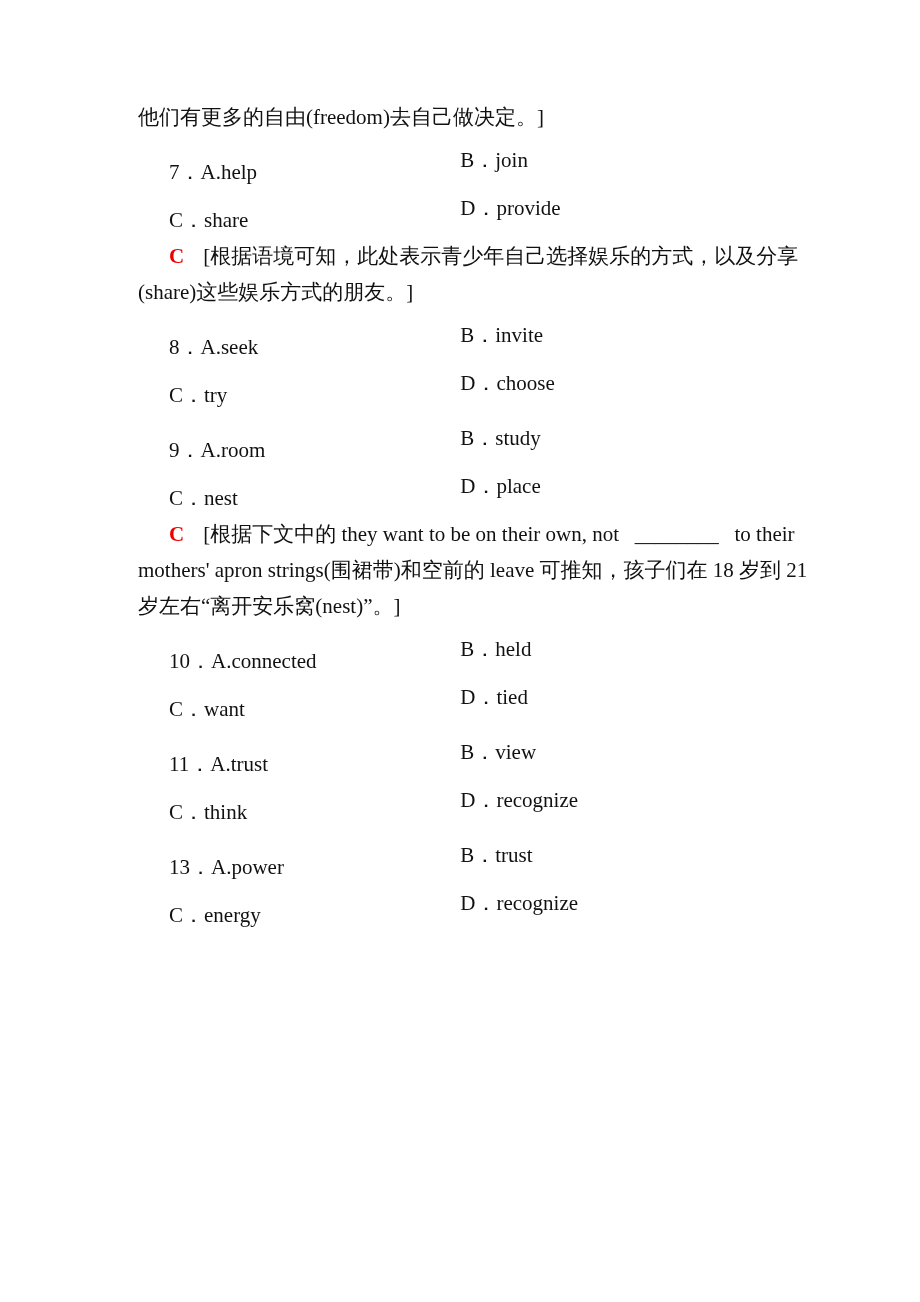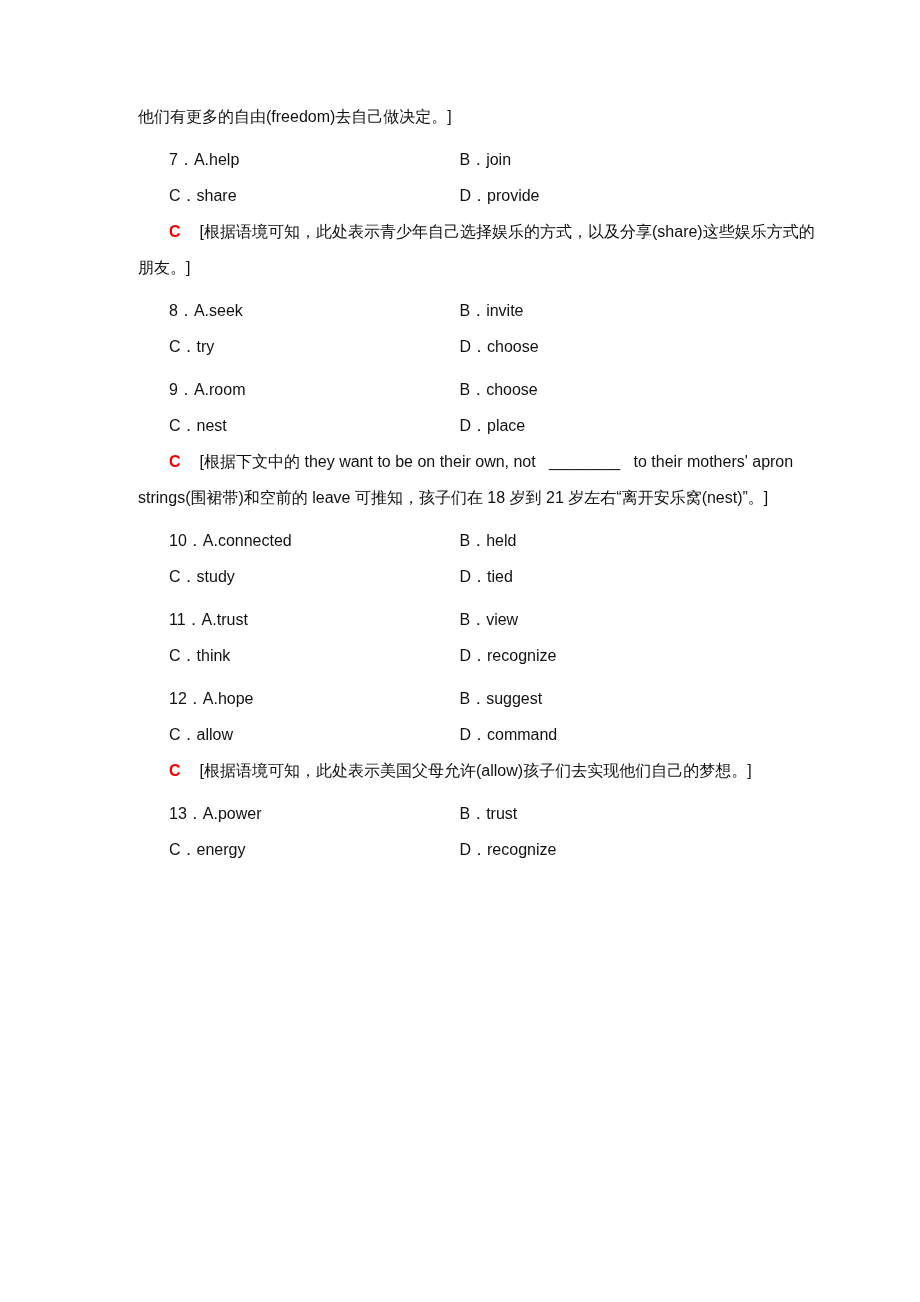--- a/index.html
+++ b/index.html
@@ -4,31 +4,31 @@
 <style>
   html,body { margin:0; padding:0; background:#e8e8e8; }
   .page {
     position: relative;
     width: 920px;
     height: 1302px;
     margin: 0 auto;
     background: var(--page-bg, #ffffff);
     box-sizing: border-box;
     padding: 99px 90px 0 138px;
-    font-family: Liberation Sans, sans-serif;
-    font-size: 16px;
+    font-family: Liberation Serif, serif;
+    font-size: 21px;
     line-height: 36px;
     color: var(--text-color, #111111);
     overflow: hidden;
   }
   p { margin: 0; }
   .intro { }
   .question { margin-top: 7px; }
   .opt-row { padding-left: 31px; }
-  .col-a { display: inline-block; width: 286px; vertical-align: top; }
+  .col-a { display: inline-block; width: 286px; vertical-align: top; margin-top: 12px; }
   .col-b { display: inline; }
   .expl {
     text-indent: 31px;
     white-space: pre-wrap;
     text-align: left;
   }
   .ans {
     color: var(--answer-color, #ee0000);
     font-weight: bold;
     margin-right: 19px;
@@ -59,62 +59,51 @@
     </div>
     <div class="opt-row">
       <span class="col-a">C．try</span>
       <span class="col-b">D．choose</span>
     </div>
   </div>
 
   <div class="question">
     <div class="opt-row">
       <span class="col-a"><span>9．</span><span>A.room</span></span>
-      <span class="col-b">B．choose</span>
+      <span class="col-b">B．study</span>
     </div>
     <div class="opt-row">
       <span class="col-a">C．nest</span>
       <span class="col-b">D．place</span>
     </div>
     <p class="expl"><span class="ans">C</span><span>[根据下文中的 they want to be on their own, not   ________   to their mothers' apron strings(围裙带)和空前的 leave 可推知，孩子们在 18 岁到 21 岁左右“离开安乐窝(nest)”。]</span></p>
   </div>
 
   <div class="question">
     <div class="opt-row">
       <span class="col-a"><span>10．</span><span>A.connected</span></span>
       <span class="col-b">B．held</span>
     </div>
     <div class="opt-row">
-      <span class="col-a">C．study</span>
+      <span class="col-a">C．want</span>
       <span class="col-b">D．tied</span>
     </div>
   </div>
 
   <div class="question">
     <div class="opt-row">
       <span class="col-a"><span>11．</span><span>A.trust</span></span>
       <span class="col-b">B．view</span>
     </div>
     <div class="opt-row">
       <span class="col-a">C．think</span>
       <span class="col-b">D．recognize</span>
     </div>
   </div>
 
-  <div class="question">
-    <div class="opt-row">
-      <span class="col-a"><span>12．</span><span>A.hope</span></span>
-      <span class="col-b">B．suggest</span>
-    </div>
-    <div class="opt-row">
-      <span class="col-a">C．allow</span>
-      <span class="col-b">D．command</span>
-    </div>
-    <p class="expl"><span class="ans">C</span><span>[根据语境可知，此处表示美国父母允许(allow)孩子们去实现他们自己的梦想。]</span></p>
-  </div>
 
   <div class="question">
     <div class="opt-row">
       <span class="col-a"><span>13．</span><span>A.power</span></span>
       <span class="col-b">B．trust</span>
     </div>
     <div class="opt-row">
       <span class="col-a">C．energy</span>
       <span class="col-b">D．recognize</span>
     </div>

